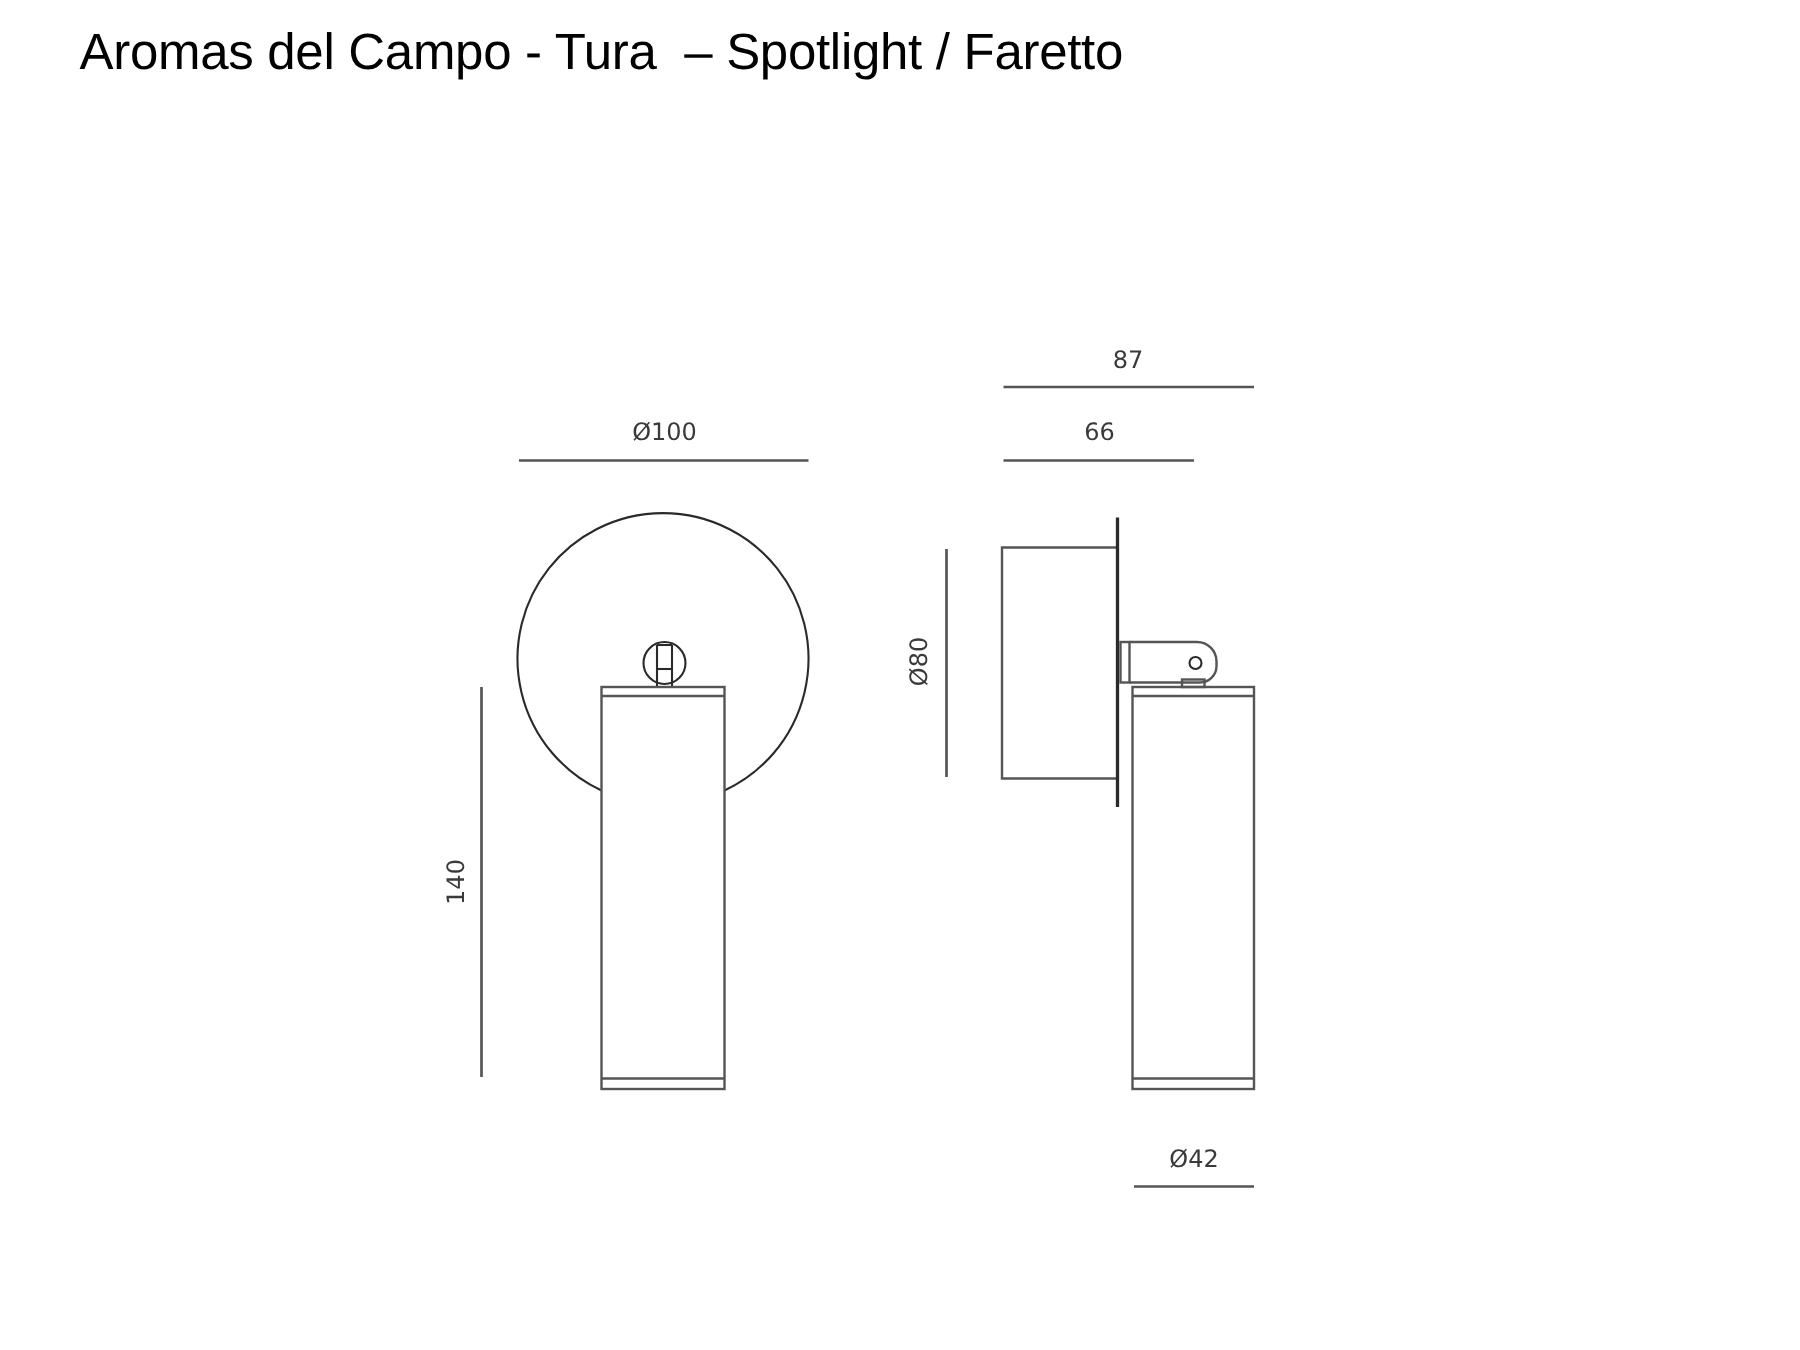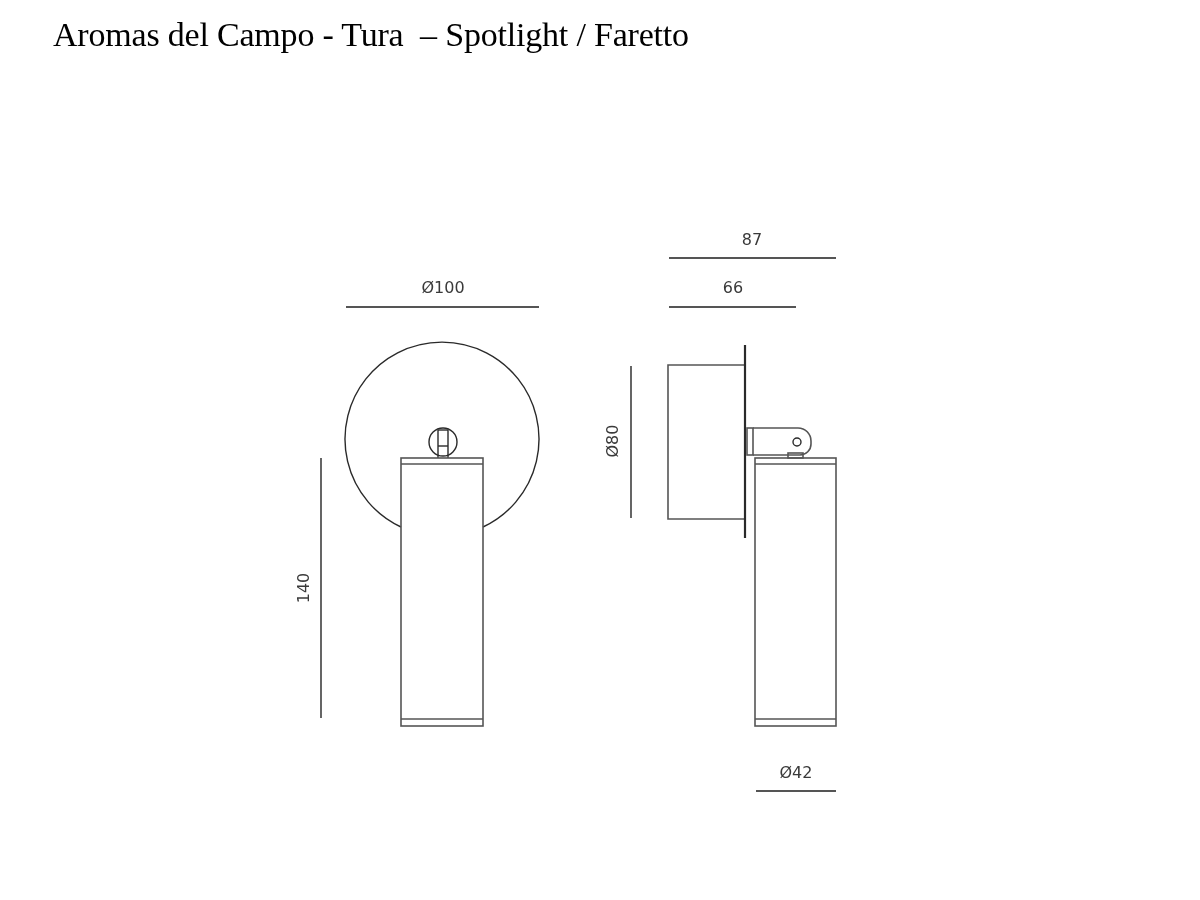--- a/index.html
+++ b/index.html
@@ -1,19 +1,19 @@
 <!DOCTYPE html>
 <html><head>
   <meta charset="utf-8">
   <style>
     html, body { margin: 0; padding: 0; background: #ffffff; }
     body { width: 1200px; height: 900px; position: relative; overflow: hidden; }
     .title {
       position: absolute; left: 53px; top: 16px;
-      font-family: Liberation Serif, serif;
+      font-family: Liberation Sans, sans-serif;
       font-size: 34px; color: #000000; white-space: pre; letter-spacing: -0.2px;
     }
     svg.drawing { position: absolute; left: 0; top: 0; }
     .dimtext {
       font-family: "DejaVu Sans", sans-serif;
       font-size: 16px; fill: #3a3a3a;
     }
     .outline { fill: none; stroke: #555555; stroke-width: 1.6; }
     .dark { fill: none; stroke: #2a2a2a; stroke-width: 1.4; }
     .dimline { stroke: #555555; stroke-width: 1.8; }

